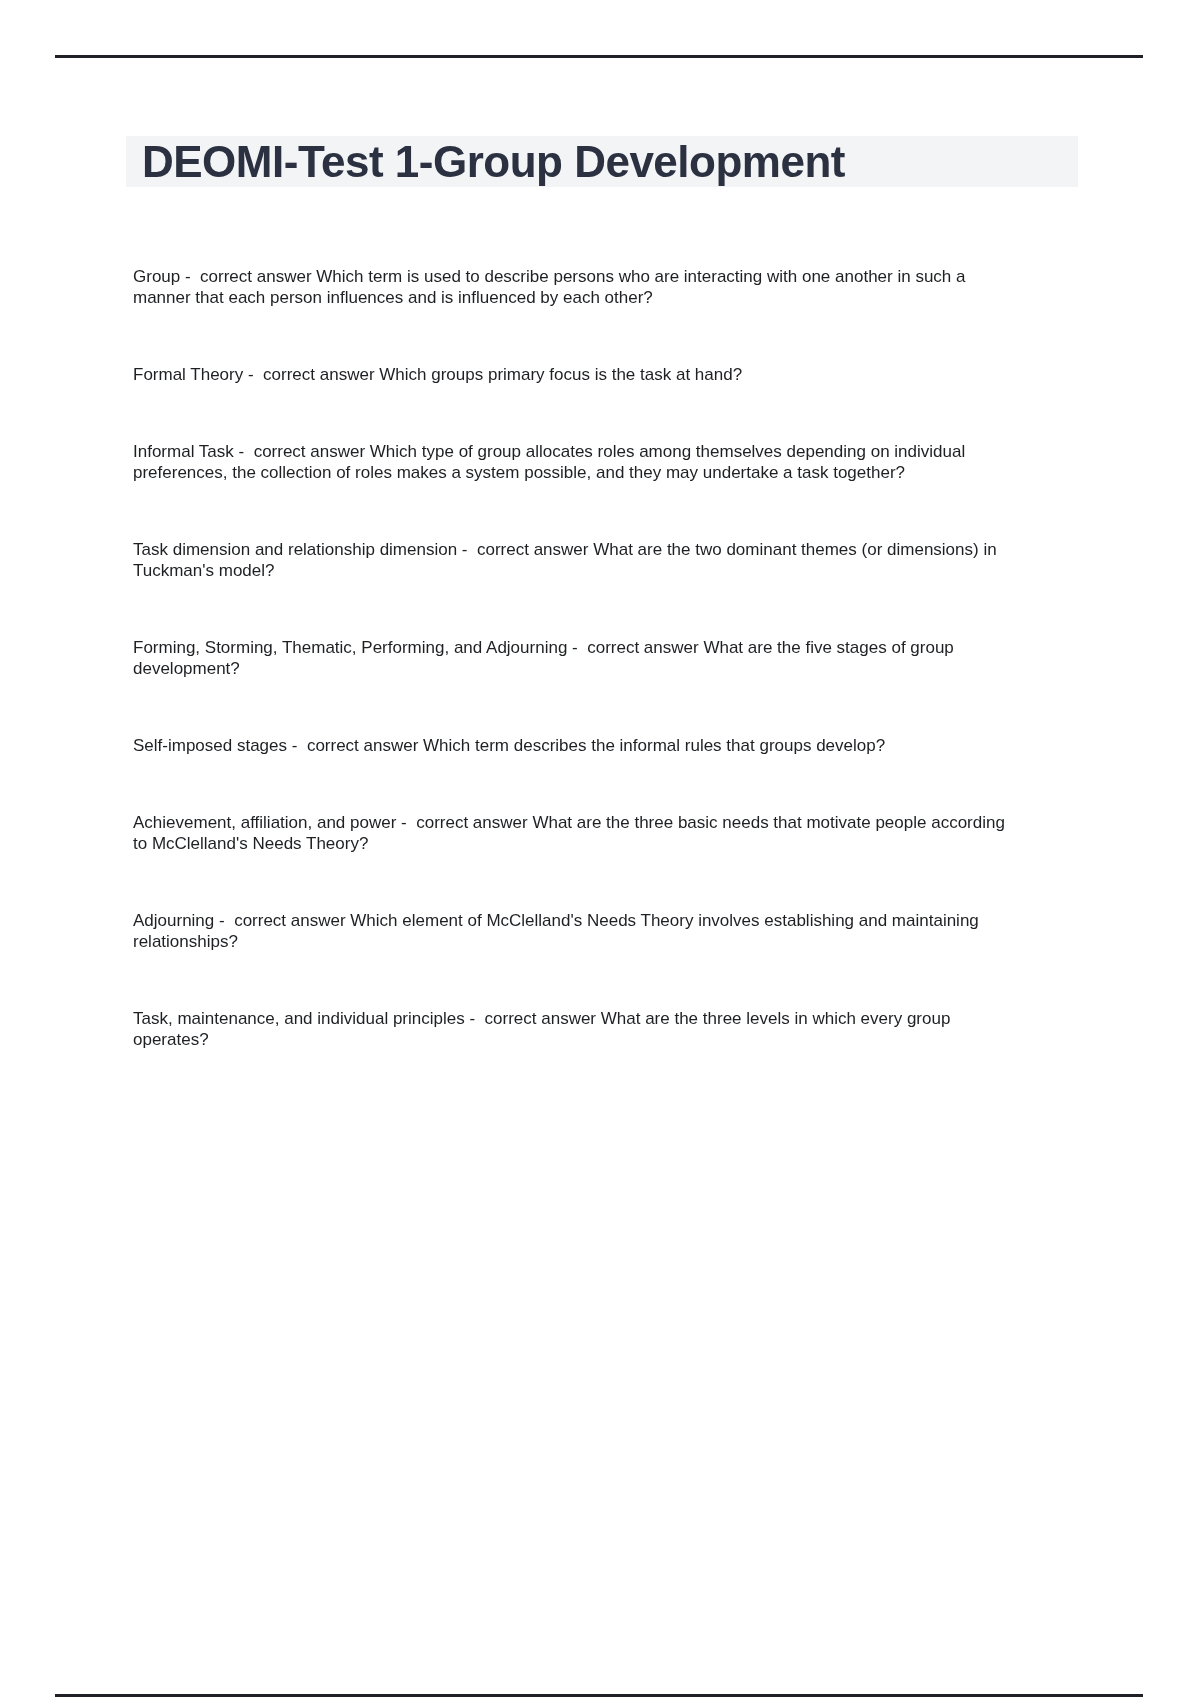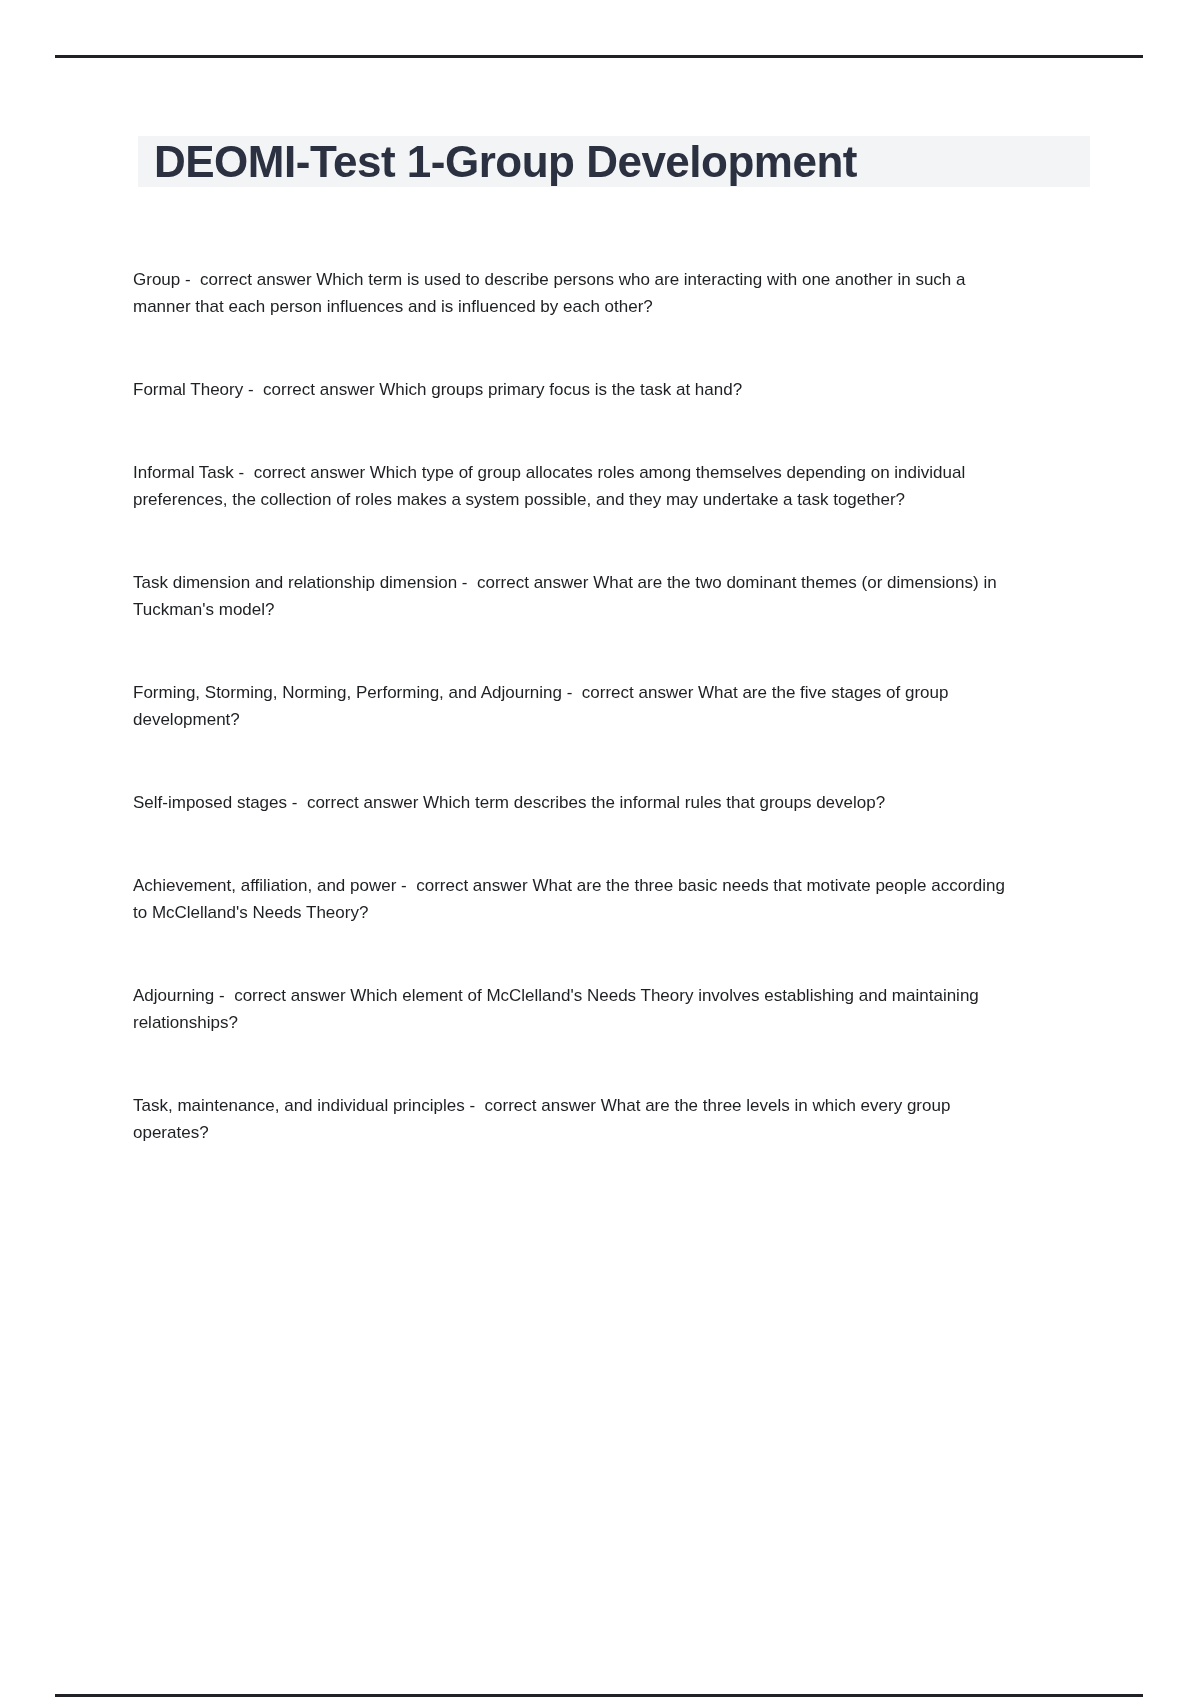--- a/index.html
+++ b/index.html
@@ -19,21 +19,21 @@
     position: absolute;
     left: 55px;
     width: 1088px;
     height: 3px;
     background: #1f2127;
   }
   .rule-top { top: 55px; }
   .rule-bottom { top: 1694px; }
   .title-band {
     position: absolute;
-    left: 138px;
+    left: 126px;
     top: 136px;
     width: 952px;
     height: 51px;
     background: #f3f4f6;
     box-sizing: border-box;
     padding-left: 16px;
     display: flex;
     align-items: center;
   }
   .title-band h1 {
@@ -47,21 +47,21 @@
   }
   .qa-list {
     position: absolute;
     left: 133px;
     top: 266px;
     width: 878px;
   }
   .qa-entry {
     margin: 0 0 56px 0;
     font-size: 17px;
-    line-height: 27px;
+    line-height: 21px;
     color: #1e2023;
     white-space: pre-wrap;
   }
 </style>
 </head>
 <body>
 
 <div class="rule rule-top"></div>
 
 <div class="title-band">
@@ -72,21 +72,21 @@
 
   <p class="qa-entry"><span>Group</span><span> -  </span><span>correct answer </span><span>Which term is used to describe persons who are interacting with one another in such a manner that each person influences and is influenced by each other?</span></p>
 
   <p class="qa-entry"><span>Formal Theory</span><span> -  </span><span>correct answer </span><span>Which groups primary focus is the task at hand?</span></p>
 
   <p class="qa-entry"><span>Informal Task</span><span> -  </span><span>correct answer </span><span>Which type of group allocates roles among themselves depending on individual preferences, the collection of roles makes a system possible, and they may undertake a task together?</span></p>
 
 
   <p class="qa-entry"><span>Task dimension and relationship dimension</span><span> -  </span><span>correct answer </span><span>What are the two dominant themes (or dimensions) in Tuckman's model?</span></p>
 
-  <p class="qa-entry"><span>Forming, Storming, Norming, Performing, and Adjourning</span><span> -  </span><span>correct answer </span><span>What are the five stages of group development?</span></p>
+  <p class="qa-entry"><span>Forming, Storming, Thematic, Performing, and Adjourning</span><span> -  </span><span>correct answer </span><span>What are the five stages of group development?</span></p>
 
   <p class="qa-entry"><span>Self-imposed stages</span><span> -  </span><span>correct answer </span><span>Which term describes the informal rules that groups develop?</span></p>
 
   <p class="qa-entry"><span>Achievement, affiliation, and power</span><span> -  </span><span>correct answer </span><span>What are the three basic needs that motivate people according to McClelland's Needs Theory?</span></p>
 
   <p class="qa-entry"><span>Adjourning</span><span> -  </span><span>correct answer </span><span>Which element of McClelland's Needs Theory involves establishing and maintaining relationships?</span></p>
 
   <p class="qa-entry"><span>Task, maintenance, and individual principles</span><span> -  </span><span>correct answer </span><span>What are the three levels in which every group operates?</span></p>
 
 </div>

